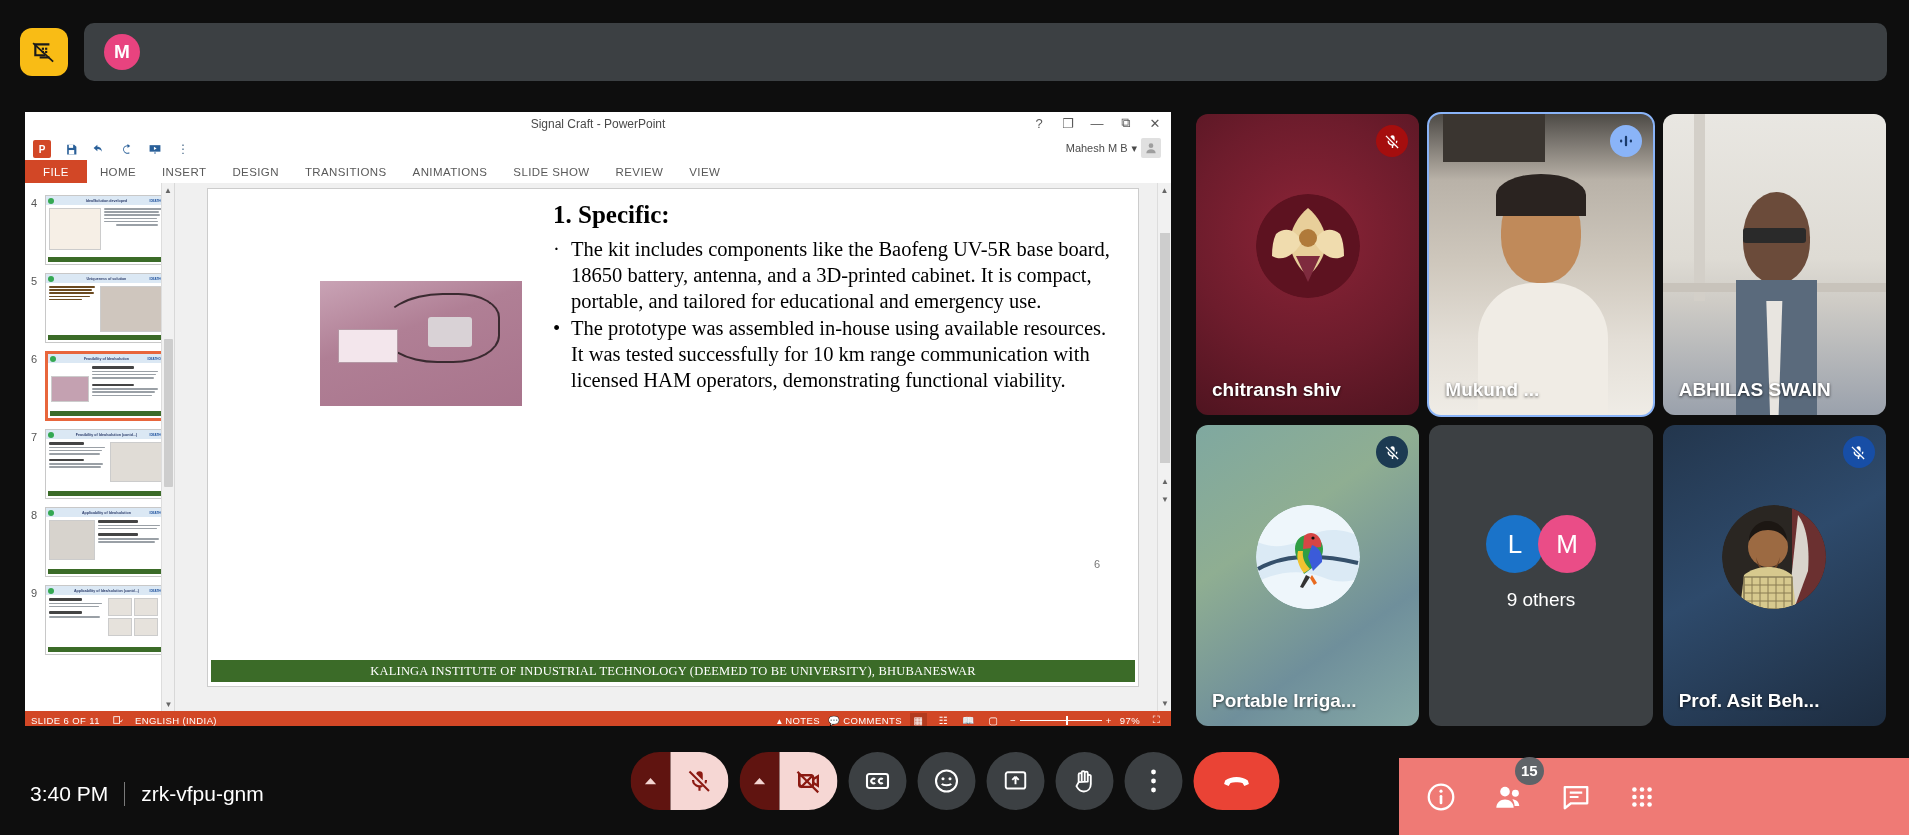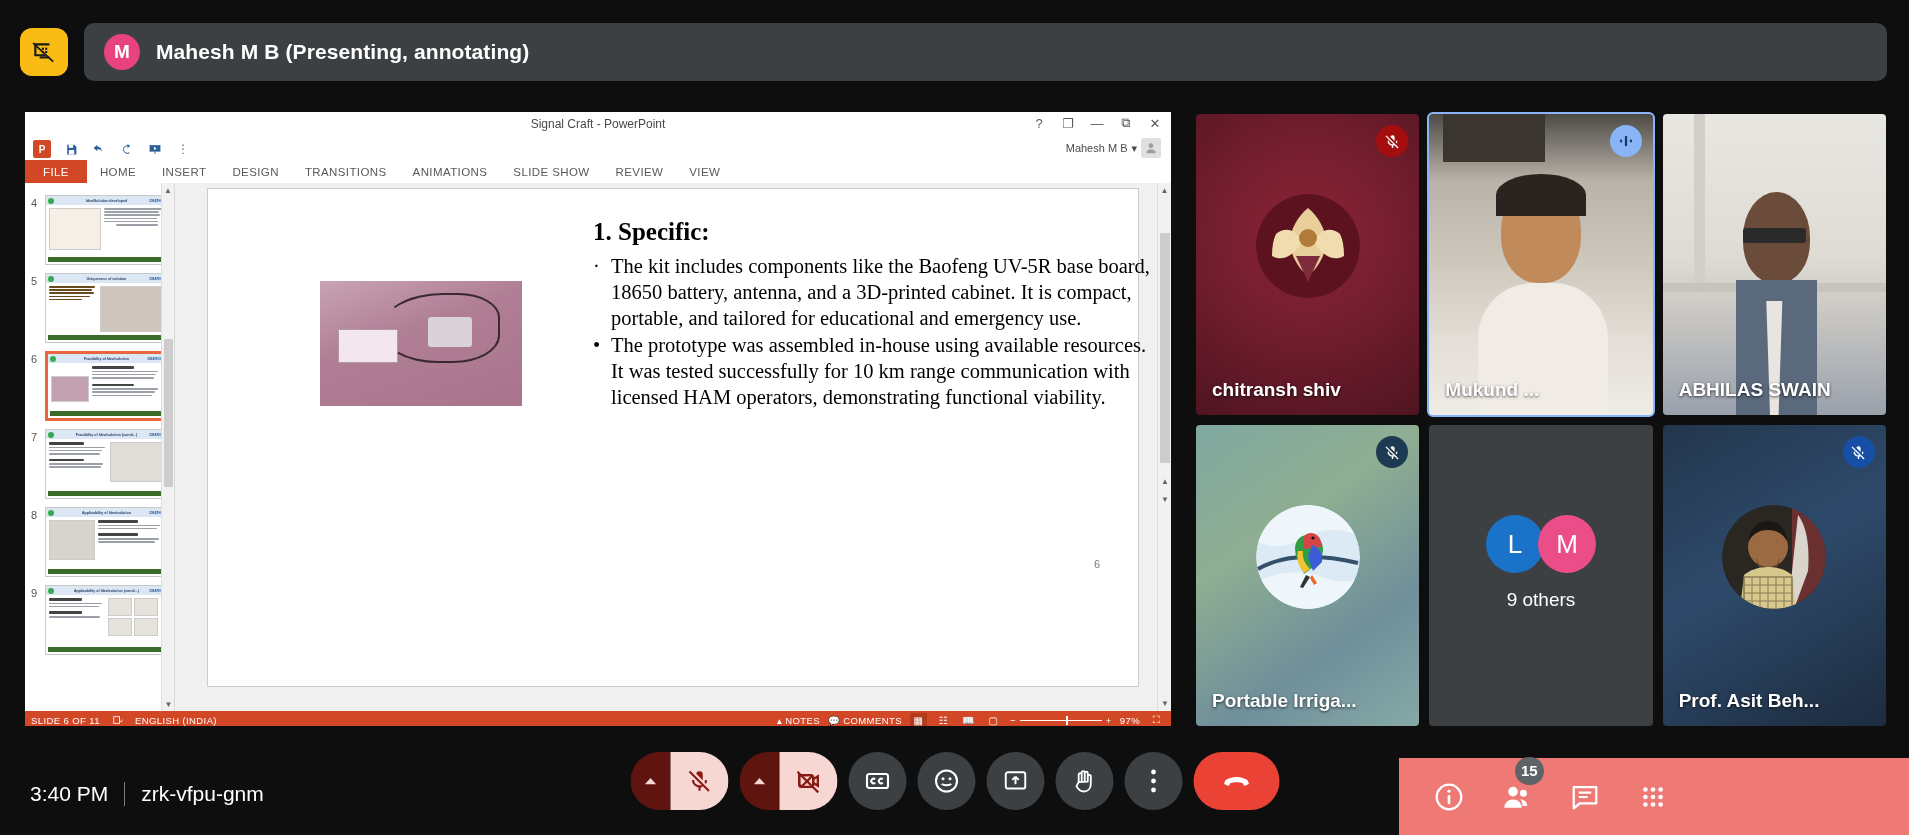--- a/index.html
+++ b/index.html
@@ -68,21 +68,21 @@
   .ideathon { position: absolute; right: 14px; top: 10px; text-align: right; }
   .ideathon-main { font-size: 17px; font-weight: bold; color: #1f4e9c; letter-spacing: 3.5px; }
   .ideathon-sub { font-size: 5px; color: #777; letter-spacing: .2px; margin-top: 1px; }
 
   .slide-main { position: relative; height: 413px; }
   .slide-photo { position: absolute; left: 112px; top: 92px; width: 202px; height: 125px; background: linear-gradient(160deg,#c9a3b5 0%, #b07f95 40%, #a8748c 100%); }
   .photo-box { position: absolute; left: 18px; top: 48px; width: 60px; height: 34px; background: #f3e6ec; border: 1px solid #b497a4; }
   .photo-dev { position: absolute; left: 108px; top: 36px; width: 44px; height: 30px; background: #d9d2d6; border-radius: 3px; }
   .photo-cable { position: absolute; left: 60px; top: 12px; width: 120px; height: 70px; border: 2px solid #3a2a30; border-radius: 60% 40% 45% 55%; border-left-color: transparent; }
 
-  .slide-text { position: absolute; left: 345px; top: 29px; width: 570px; font-family: "Liberation Serif", serif; color: #000; margin-left: 40px; }
+  .slide-text { position: absolute; left: 345px; top: 12px; width: 570px; font-family: "Liberation Serif", serif; color: #000; }
   .sec-head { font-size: 25px; font-weight: bold; margin: 0 0 8px 0; }
   .sec-head.two { margin-top: 27px; }
   .blt { display: flex; gap: 8px; font-size: 20.5px; line-height: 1.26; margin-bottom: 2px; }
   .blt .dot { flex: none; width: 10px; }
   .blt p { margin: 0; }
 
   .slide-pagenum { position: absolute; right: 38px; bottom: 32px; font-size: 11px; color: #777; }
   .slide-foot { position: absolute; left: 3px; right: 3px; bottom: 4px; height: 22px; background: #3b6b28; display: flex; align-items: center; justify-content: center; }
   .slide-foot-text { color: #fff; font-size: 12.5px; font-family: "Liberation Serif", serif; letter-spacing: .2px; white-space: nowrap; }
 
@@ -97,21 +97,21 @@
   .st-right { margin-left: auto; display: flex; align-items: center; gap: 8px; }
   .st-btn { display: flex; align-items: center; gap: 3px; }
   .viewbtn { width: 17px; height: 14px; display: flex; align-items: center; justify-content: center; font-size: 10px; }
   .viewbtn.act { background: #b33a1d; }
   .zoomsl { display: flex; align-items: center; gap: 4px; }
   .zoom-track { width: 82px; height: 1px; background: #fff; position: relative; }
   .zoom-knob { position: absolute; left: 46px; top: -4px; width: 2px; height: 9px; background: #fff; }
 
   
   .tiles { position: absolute; left: 1196px; top: 114px; width: 690px; height: 612px; display: grid; grid-template-columns: repeat(3, 1fr); grid-template-rows: repeat(2, 1fr); gap: 10px; }
-  .tile { position: relative; border-radius: 4px; overflow: hidden; background: #3c4043; }
+  .tile { position: relative; border-radius: 12px; overflow: hidden; background: #3c4043; }
   .tile.active { outline: 3px solid #8ab4f8; outline-offset: -1px; }
   .tile-name { position: absolute; left: 16px; bottom: 14px; color: #fff; font-size: 19px; font-weight: bold; text-shadow: 0 1px 3px rgba(0,0,0,.7); }
   .tile-badge { position: absolute; right: 11px; top: 11px; width: 32px; height: 32px; border-radius: 50%; display: flex; align-items: center; justify-content: center; }
   .badge-mute-red { background: #a50e0e; }
   .badge-mute-dark { background: #1c3a52; }
   .badge-mute-blue { background: #174ea6; }
   .badge-active { background: #8ab4f8; }
   .tile-avatar { position: absolute; left: 50%; top: 44%; transform: translate(-50%,-50%); width: 104px; height: 104px; border-radius: 50%; overflow: hidden; display: flex; align-items: center; justify-content: center; }
 
   .bg-maroon { background: radial-gradient(circle at 50% 40%, #8c2437 0%, #6d1c2c 55%, #4f1420 100%); }
@@ -139,21 +139,21 @@
   .meta-code { font-size: 21px; }
 
   .center-ctrls { position: absolute; left: 50%; top: 22px; transform: translateX(-50%); display: flex; align-items: center; gap: 11px; }
   .split-btn { display: flex; align-items: stretch; height: 58px; border-radius: 29px; overflow: hidden; }
   .split-left { width: 40px; background: #601410; display: flex; align-items: center; justify-content: center; }
   .split-right { width: 58px; background: #f6d7d4; display: flex; align-items: center; justify-content: center; }
   .rnd-btn { width: 58px; height: 58px; border-radius: 50%; background: #3c4043; display: flex; align-items: center; justify-content: center; }
   .end-btn { width: 86px; height: 58px; border-radius: 29px; background: #ea4335; display: flex; align-items: center; justify-content: center; }
 
   .right-panel { position: absolute; right: 0; top: 28px; width: 510px; height: 77px; background: #ef7a75; display: flex; align-items: center; padding-left: 26px; gap: 20px; }
-  .rp-btn { width: 48px; height: 48px; border-radius: 50%; display: flex; align-items: center; justify-content: center; position: relative; }
+  .rp-btn { width: 48px; height: 48px; border-radius: 50%; display: flex; align-items: center; justify-content: flex-start; position: relative; }
   .people-badge { position: absolute; left: 22px; top: -16px; min-width: 28px; height: 28px; padding: 0 6px; border-radius: 14px; background: #5f6368; color: #fff; font-size: 15px; display: flex; align-items: center; justify-content: center; font-weight: bold; }
   svg { display: block; }
 </style>
 </head>
 <body>
 
 <div id="app">
 
   <div class="topbar">
     <div class="share-badge">
@@ -162,21 +162,20 @@
         <path d="M8 16h9v2H8z" fill="#1a1a1a"></path>
         <rect x="10" y="8" width="2" height="2" fill="#1a1a1a"></rect>
         <rect x="13" y="8" width="2" height="2" fill="#1a1a1a"></rect>
         <rect x="10" y="11" width="2" height="2" fill="#1a1a1a"></rect>
         <rect x="13" y="11" width="2" height="2" fill="#1a1a1a"></rect>
         <path d="M2.5 3.2L21 20.3l-1.1 1.1L1.4 4.3z" fill="#1a1a1a"></path>
       </svg>
     </div>
     <div class="presenter-pill">
       <div class="avatar-pink">M</div>
-      <div class="presenter-name">Mahesh M B (Presenting, annotating)</div>
     </div>
   </div>
 
   <div class="ppt">
 
     <div class="ppt-title">
       <div class="ppt-title-text">Signal Craft - PowerPoint</div>
       <div class="winbtns">
         <span class="winbtn">?</span>
         <span class="winbtn">❐</span>
@@ -412,20 +411,23 @@
               </div>
               <div class="blt">
                 <span class="dot">•</span>
                 <p>The prototype was assembled in-house using available resources. It was tested successfully for 10 km range communication with licensed HAM operators, demonstrating functional viability.</p>
               </div>
             </div>
 
             <div class="slide-pagenum">6</div>
           </div>
 
+          <div class="slide-foot">
+            <span class="slide-foot-text">KALINGA INSTITUTE OF INDUSTRIAL TECHNOLOGY (DEEMED TO BE UNIVERSITY), BHUBANESWAR</span>
+          </div>
         </div>
 
         <div class="stage-scroll">
           <div class="ts-arrow">▲</div>
           <div class="stage-thumb"></div>
           <div class="stage-mini" style="top:292px">▲</div>
           <div class="stage-mini" style="top:310px">▼</div>
           <div class="ts-arrow" style="position:absolute;bottom:0;width:14px">▼</div>
         </div>
       </div>

